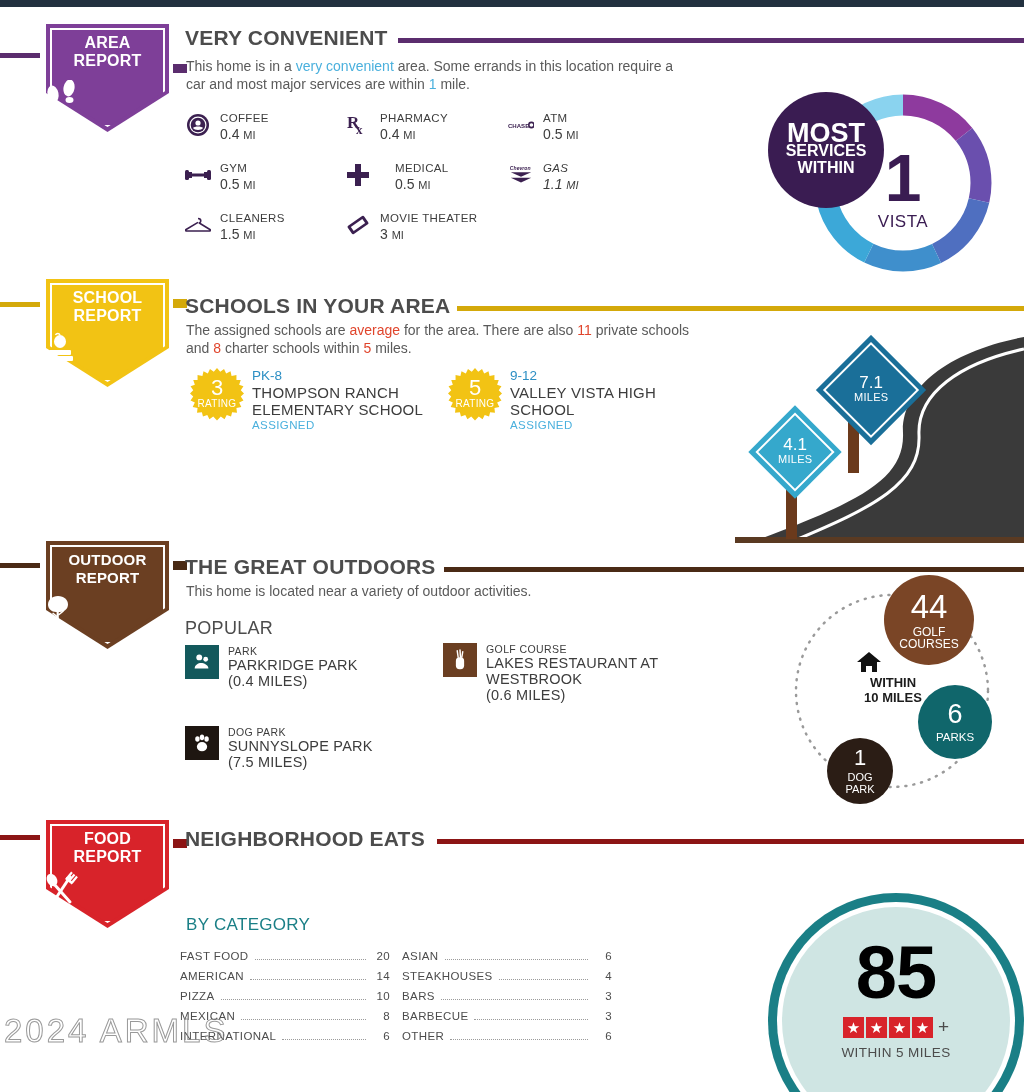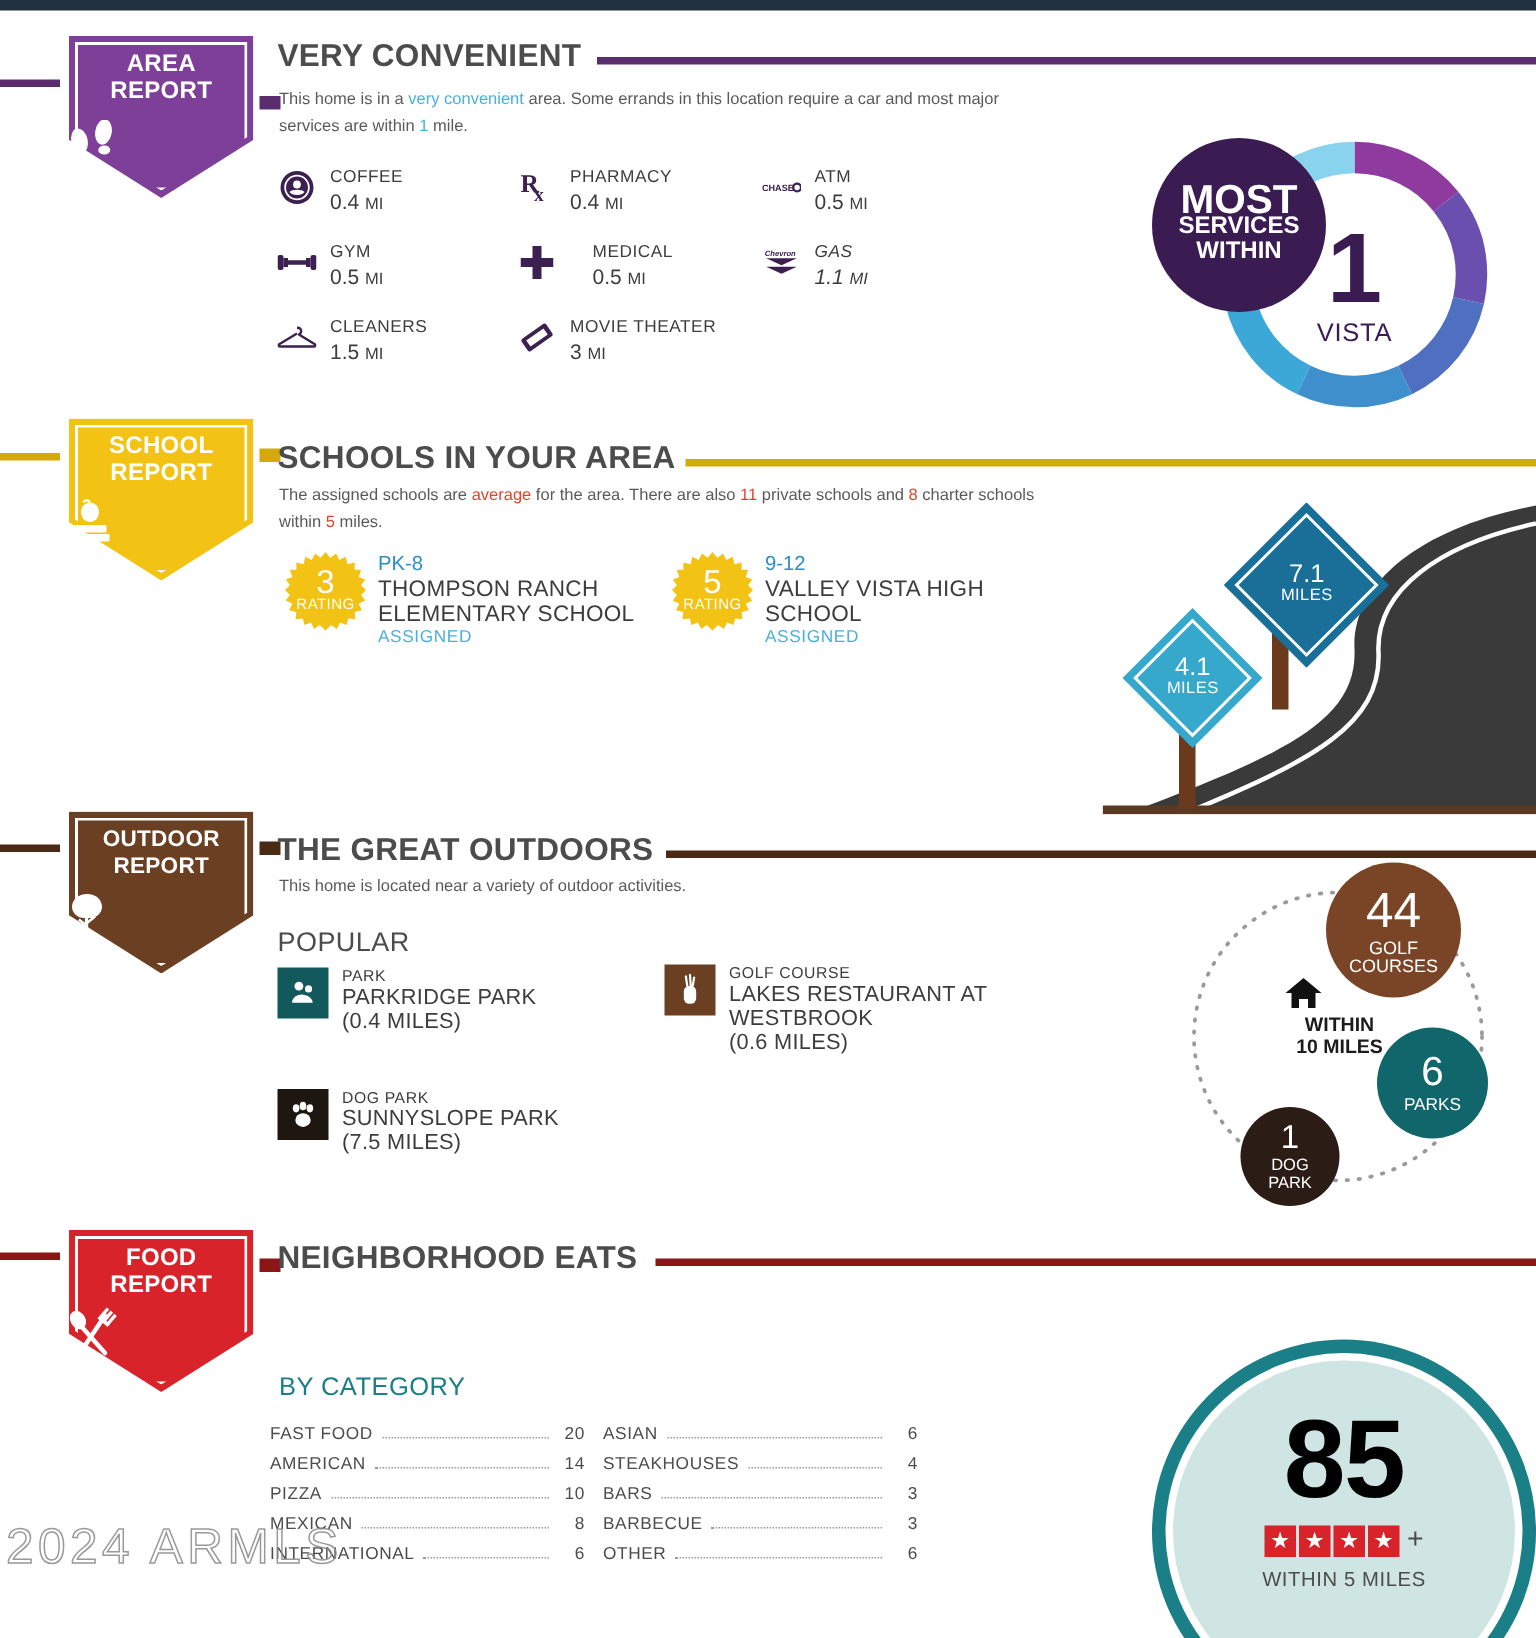--- a/index.html
+++ b/index.html
@@ -45,21 +45,21 @@
     position:absolute; width:14px; height:9px; top:46px; right:-12px;
   }
 
   .sec-title {
     position:absolute; font-size:21px; font-weight:700; color:#4c4c4c;
     letter-spacing:.2px; white-space:nowrap;
   }
   .title-rule { position:absolute; height:5px; }
 
   .sec-desc {
-    position:absolute; font-size:11px; color:#5a5a5a; line-height:18px;
+    position:absolute; font-size:14px; color:#5a5a5a; line-height:18px;
     width:520px;
   }
   .hl-blue { color:#4ab0dd; }
   .hl-red  { color:#e0452c; }
   .hl-red-b { color:#cf3a27; }
 
   
   .poi { position:absolute; display:flex; align-items:flex-start; gap:9px; }
   .poi .ic { width:26px; height:26px; flex:0 0 26px; display:flex; align-items:center; justify-content:center; }
   .poi .tx .n { font-size:11.5px; color:#3d3d3d; letter-spacing:.35px; line-height:13px; }

